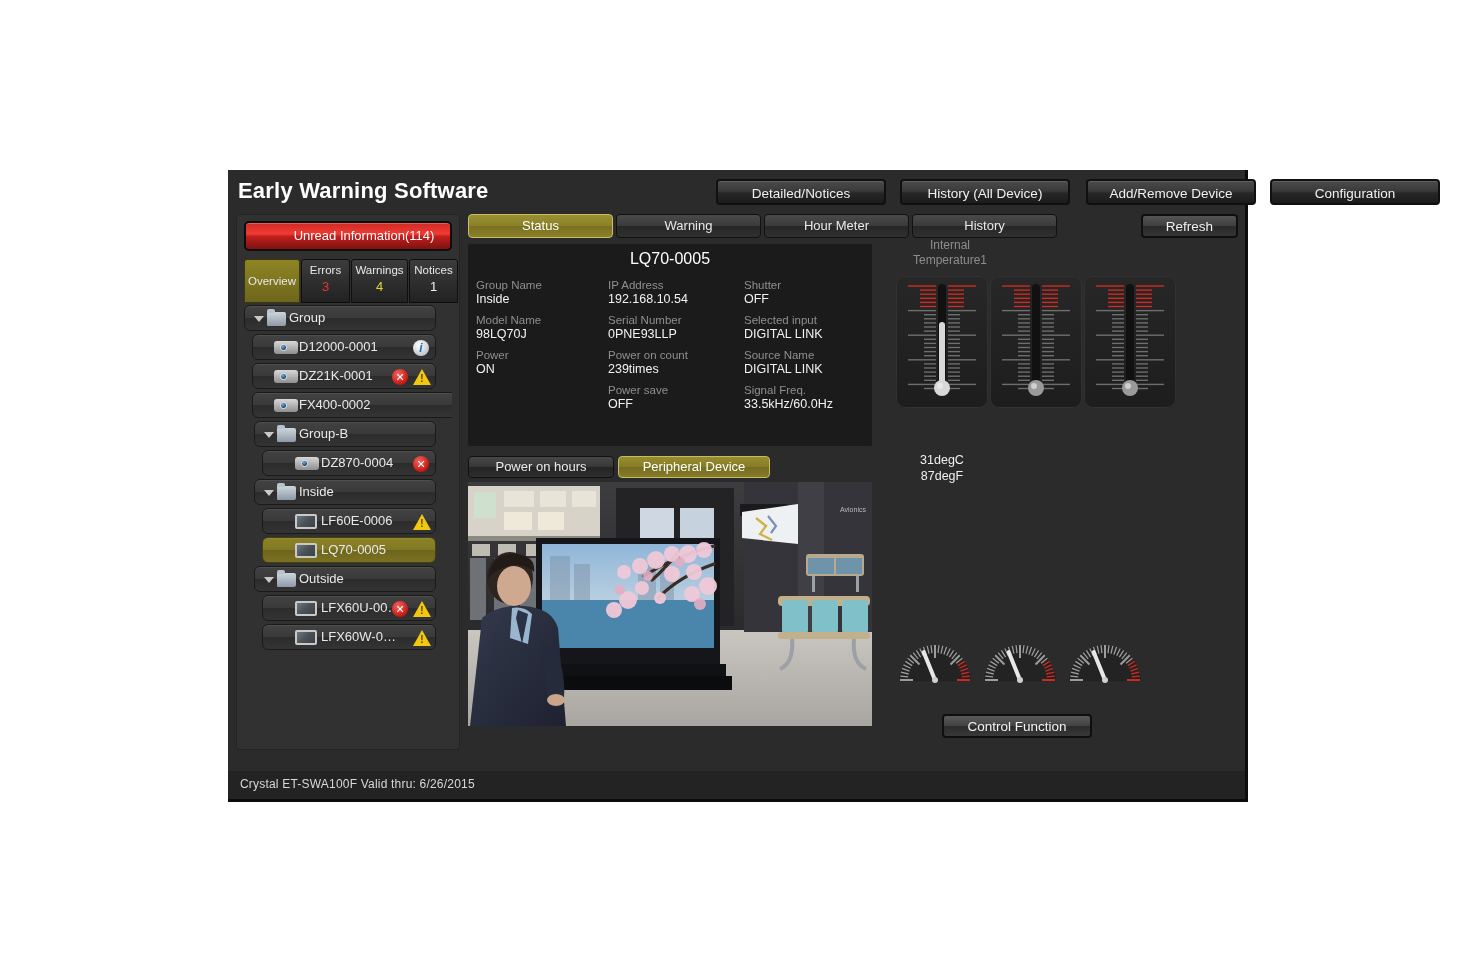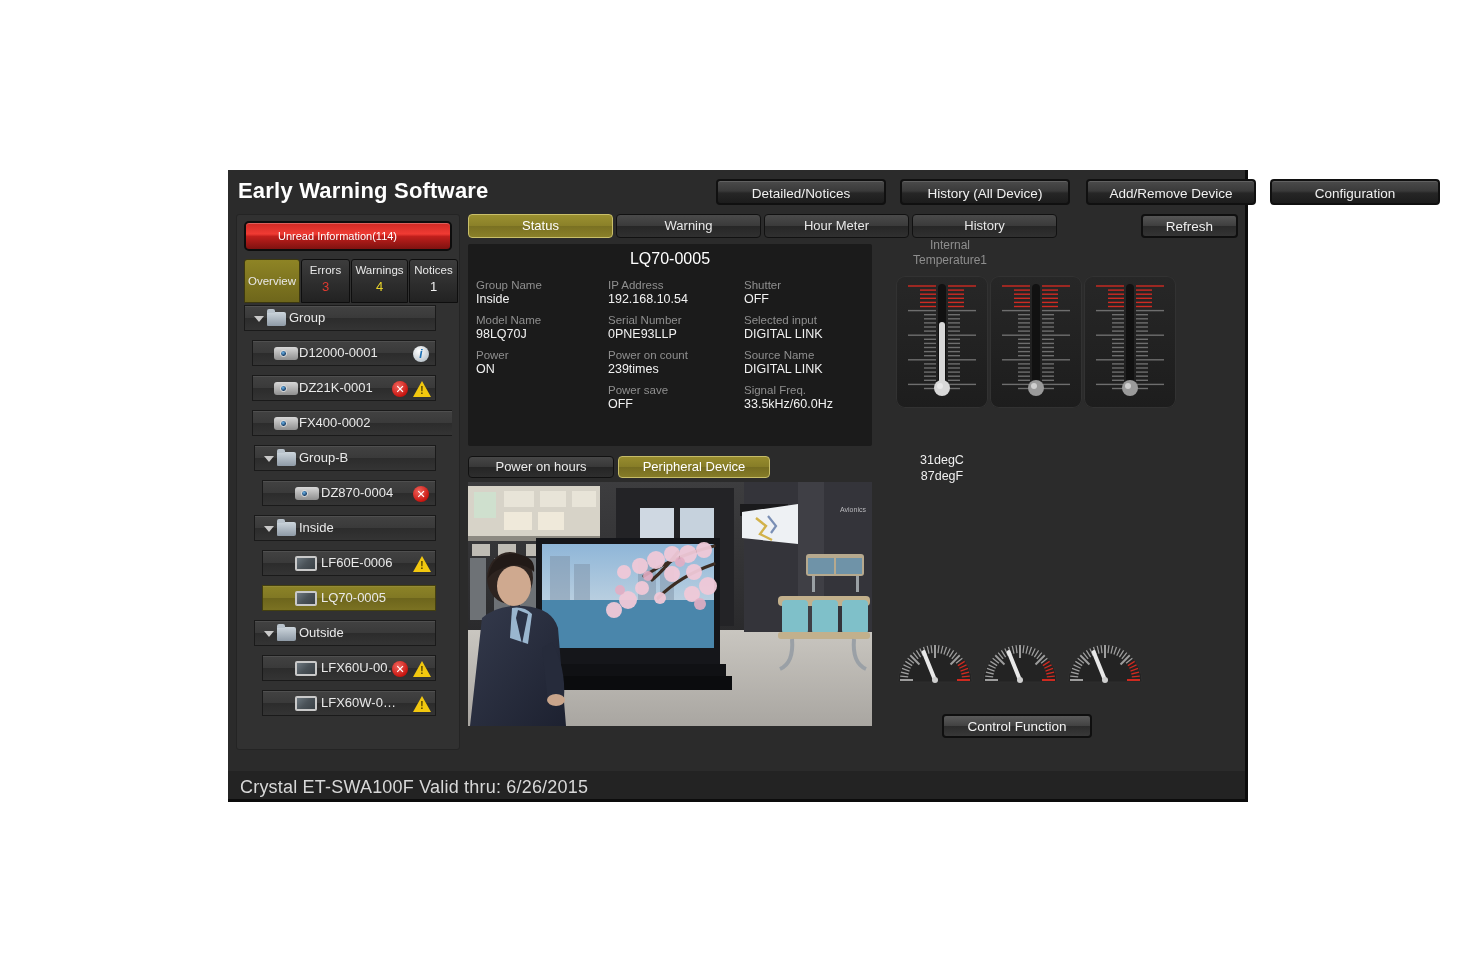--- a/index.html
+++ b/index.html
@@ -29,38 +29,38 @@
   
   .sidebar{
     position:absolute;left:8px;top:44px;width:224px;height:536px;
     background:#313131;border-radius:3px;
     border:1px solid #242424;box-sizing:border-box;
   }
   .unread{
     position:absolute;left:7px;top:6px;width:208px;height:30px;
     border-radius:5px;border:2px solid #0d0d0d;box-sizing:border-box;
     background:linear-gradient(180deg,#cf2a25 0%,#f03b33 42%,#c01f1c 52%,#7e1210 100%);
-    color:#fff;font-size:11px;text-align:left;line-height:26px;cursor:pointer;
+    color:#fff;font-size:13px;text-align:center;line-height:26px;cursor:pointer;
     box-shadow:inset 0 1px 0 rgba(255,255,255,.25);
     padding-left:32px;
   }
   .cat-tabs{position:absolute;left:7px;top:44px;width:208px;height:44px;}
   .cat{
     position:absolute;top:0;height:44px;box-sizing:border-box;
     border:1px solid #0e0e0e;border-radius:3px 3px 0 0;
     text-align:center;cursor:pointer;overflow:hidden;
     background:linear-gradient(180deg,#3c3c3c,#222222);
   }
   .cat.active{background:linear-gradient(180deg,#8e8425,#6e661b);border-color:#3c3810;}
   .cat .cname{display:block;font-size:11.5px;color:#e8e8e8;margin-top:4px;line-height:13px;}
   .cat.active .cname{margin-top:15px;}
   .cat .cnum{display:block;font-size:13px;line-height:16px;margin-top:2px;}
   .tree{position:absolute;left:7px;top:90px;width:208px;height:440px;overflow:hidden;}
   .node{
-    position:relative;height:26px;margin-bottom:9px;border-radius:0;
+    position:relative;height:26px;margin-bottom:3px;border-radius:6px;
     box-sizing:border-box;border:1px solid #1a1a1a;cursor:pointer;
     background:linear-gradient(180deg,#424242 0%,#3a3a3a 48%,#2c2c2c 52%,#343434 100%);
     box-shadow:inset 0 1px 0 rgba(255,255,255,.07);
   }
   .node.sel{
     background:linear-gradient(180deg,#8c8327 0%,#817824 48%,#6d651c 52%,#7b7222 100%);
     border-color:#44400f;
   }
   .node .lbl{
     position:absolute;left:46px;top:4px;font-size:13px;color:#e9e9e9;
@@ -170,21 +170,21 @@
   .ctrlbtn{
     position:absolute;left:58px;top:476px;width:150px;height:24px;line-height:22px;
     text-align:center;font-size:13.5px;color:#f2f2f2;border-radius:4px;box-sizing:border-box;
     border:2px solid #0f0f0f;cursor:pointer;
     background:linear-gradient(180deg,#5a5a5a 0%,#434343 48%,#2c2c2c 52%,#383838 100%);
   }
   .statusbar{
     position:absolute;left:0;bottom:0;width:100%;height:28px;background:#232323;
   }
   .statusbar .txt{
-    position:absolute;left:12px;top:6px;font-size:18px;color:#d8d8d8;letter-spacing:.2px;
+    position:absolute;left:12px;top:6px;font-size:12px;color:#d8d8d8;letter-spacing:.2px;
   }
 </style>
 </head>
 <body>
 
 <div class="app">
 
   <div class="header">
     <div class="app-title">Early Warning Software</div>
     <div class="hbtn" style="left:488px;width:170px;">Detailed/Notices</div>

